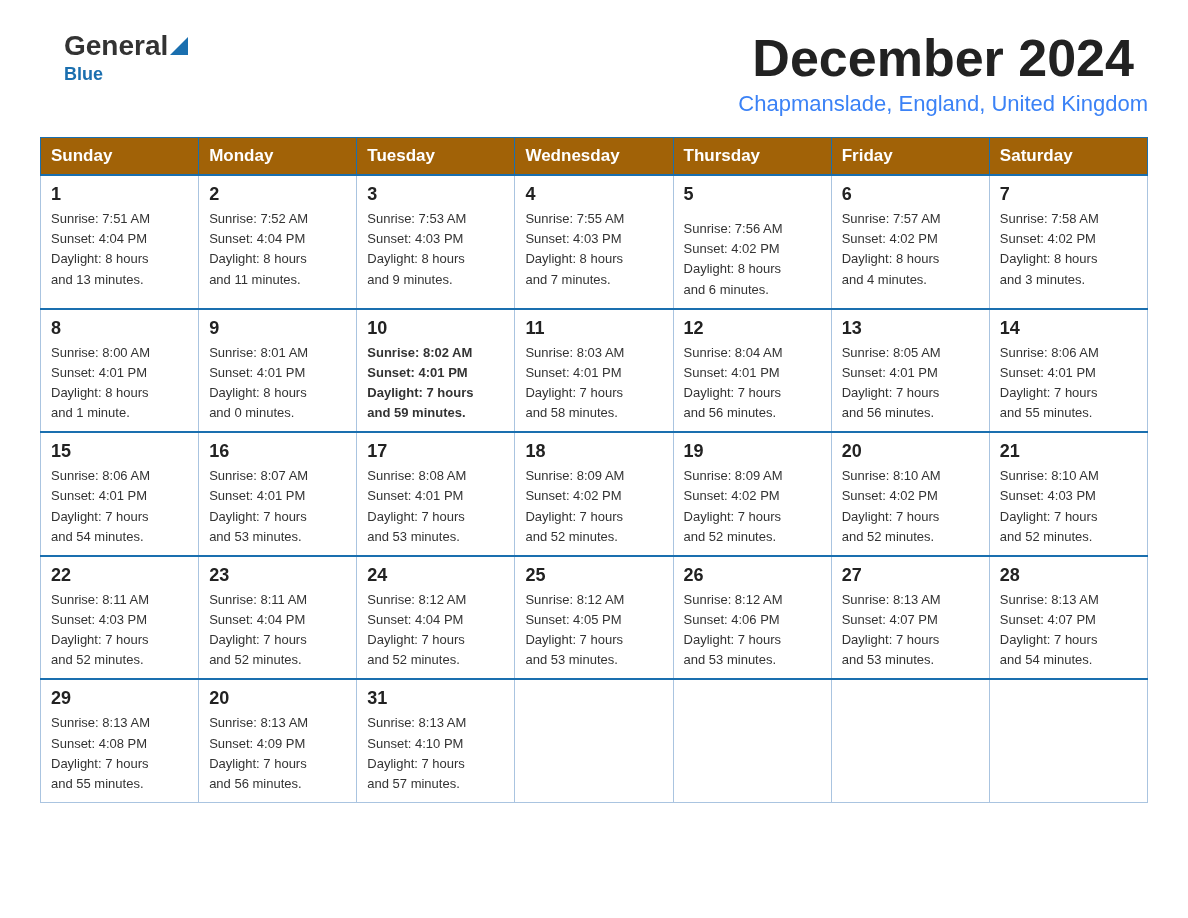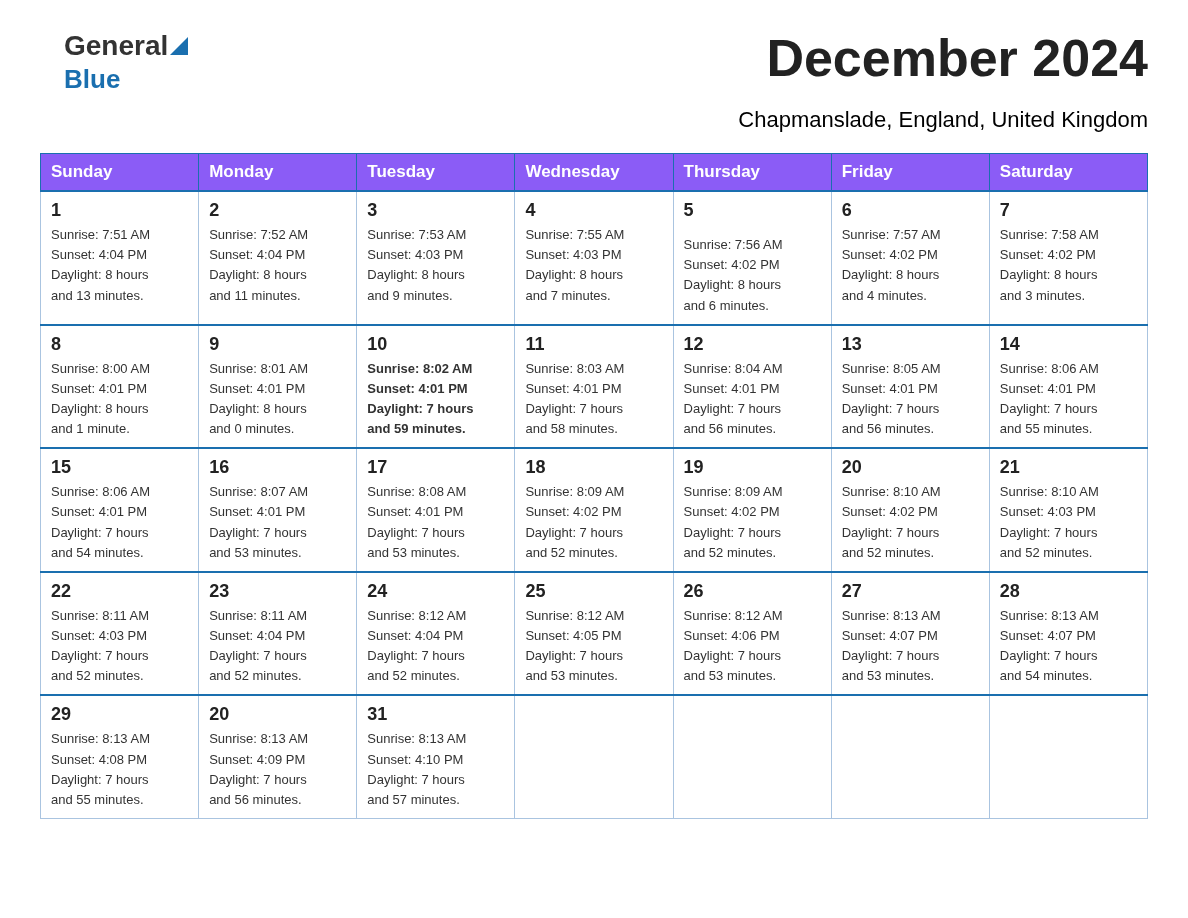--- a/index.html
+++ b/index.html
@@ -16,46 +16,46 @@
       align-items: flex-start;
       margin-bottom: 20px;
     }
     .logo {
       display: flex;
       flex-direction: column;
       align-items: flex-start;
       margin-left: 24px;
     }
     .logo-blue {
-      font-size: 26px;
+      font-size: 18px;
       font-weight: bold;
       color: #1a6faf;
       margin-top: 2px;
     }
     .title-section {
-      text-align: right;
+      text-align: center;
     }
     .month-title {
       font-size: 52px;
       font-weight: bold;
       color: #222;
       line-height: 1.1;
     }
     .location {
       font-size: 22px;
-      color: #000000;
-      margin-top: 20px;
+      color: #3b82f6;
+      margin-top: 4px;
     }
     .calendar-table {
       width: 100%;
       border-collapse: collapse;
       border: 1px solid #1a6faf;
     }
     .calendar-table th {
-      background-color: #8b5cf6;
+      background-color: #a16207;
       color: #fff;
       font-size: 17px;
       font-weight: bold;
       padding: 8px 10px;
       text-align: left;
       border: 1px solid #1a6faf;
     }
     .calendar-table td {
       vertical-align: top;
       padding: 8px 10px;

